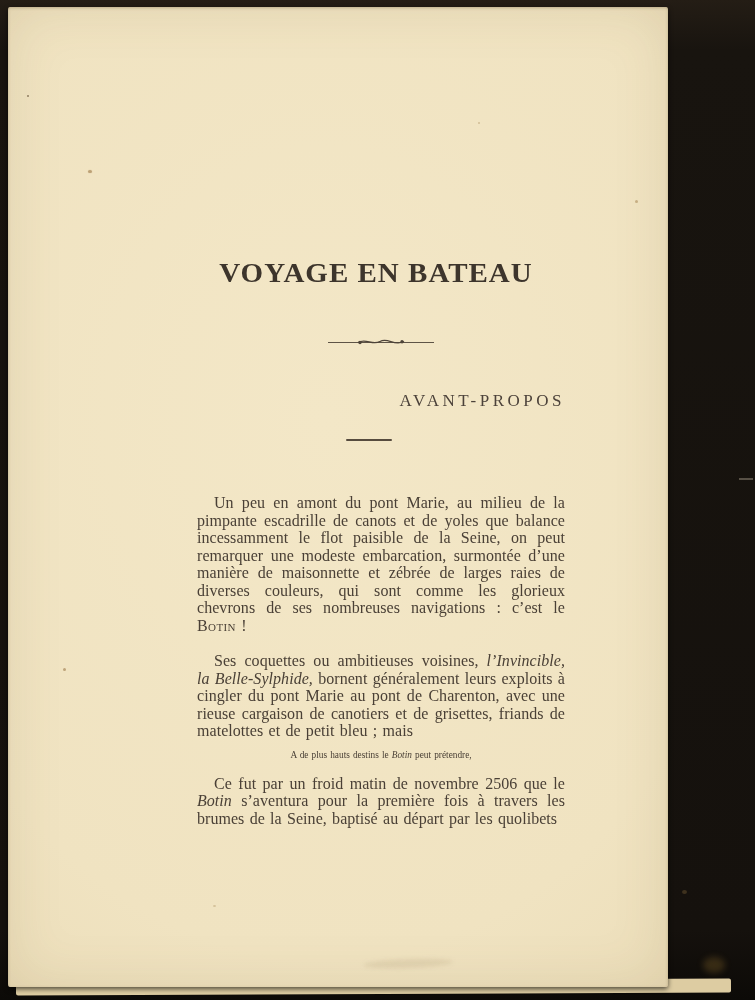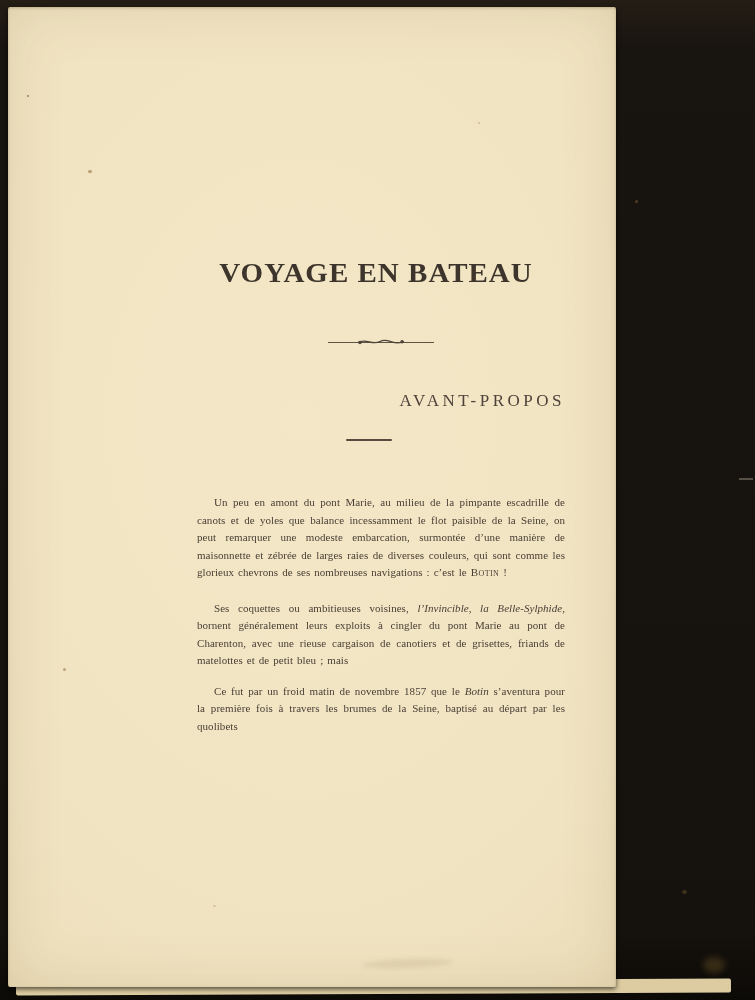--- a/index.html
+++ b/index.html
@@ -11,21 +11,21 @@
   }
   .mat {
     position:absolute; inset:0;
     background:linear-gradient(180deg,#241d15 0%,#18140f 5%,#15110d 93%,#0c0a07 100%);
   }
   .under-sheet {
     position:absolute; left:16px; right:24px; bottom:6px; height:14px;
     background:#ddcca2; transform:rotate(-0.25deg); border-radius:2px;
   }
   .paper {
-    position:absolute; left:8px; top:7px; width:608px; height:980px;
+    position:absolute; left:8px; top:7px; width:660px; height:980px;
     background:radial-gradient(ellipse 120% 100% at 48% 42%,
       #f3e7c7 0%, #f0e3c1 55%, #e9dab4 88%, #e2d1a8 100%);
     box-shadow:inset 0 0 55px rgba(110,85,40,0.13),
                inset 0 1px 3px rgba(90,70,35,0.30),
                0 2px 5px rgba(0,0,0,0.65);
     border-radius:2px/3px;
   }
   .column { position:absolute; left:189px; top:0; width:368px; padding-top:250px; }
 
   .title {
@@ -36,21 +36,21 @@
   .ornament { margin-top:46px; text-align:center; height:16px; }
   .heading {
     margin-top:42px; font-size:17px; line-height:20px; font-weight:400;
     letter-spacing:3.5px; text-indent:3.5px; text-align:right; color:#4c423a;
   }
   .rule {
     margin:28px auto 0; width:46px; height:2px; background:#564b3e;
     transform:translateX(-12px); border-radius:1px;
   }
   p.body {
-    font-size:11px; line-height:17.5px; color:#4a4036;
+    font-size:16px; line-height:17.5px; color:#4a4036;
     text-align:justify; word-spacing:1.2px; letter-spacing:0.05px;
     text-indent:17px; hyphens:auto; -webkit-hyphens:auto;
   }
   .p1 { margin-top:53px; }
   .p2 { margin-top:18px; }
   .epigraph {
     margin-top:8px; font-size:9.3px; line-height:14px; color:#4a4036;
     text-align:center; word-spacing:0.8px;
   }
   .car-line { margin-top:26px; text-indent:0; text-align:left; }
@@ -99,20 +99,21 @@
         </svg>
       </div>
 
       <h2 class="heading">AVANT-PROPOS</h2>
       <div class="rule"></div>
 
       <p class="body p1" lang="fr"><span>Un peu en amont du pont Marie, au milieu de la pimpante escadrille de canots et de yoles que balance incessamment le flot paisible de la Seine, on peut remarquer une modeste embarcation, surmontée d’une manière de maisonnette et zébrée de larges raies de diverses couleurs, qui sont comme les glorieux chevrons de ses nombreuses navigations : c’est le </span><span class="smallcaps">Botin</span><span> !</span></p>
 
       <p class="body p2" lang="fr"><span>Ses coquettes ou ambitieuses voisines, </span><span class="it">l’Invincible, la Belle-Sylphide,</span><span> bornent généralement leurs exploits à cingler du pont Marie au pont de Charenton, avec une rieuse cargaison de canotiers et de grisettes, friands de matelottes et de petit bleu ; mais</span></p>
 
+      <p class="epigraph" lang="fr"><span>A de plus hauts destins le </span><span class="it">Botin</span><span> peut prétendre,</span></p>
 
 
-      <p class="body p4" lang="fr"><span>Ce fut par un froid matin de novembre 1857 que le </span><span class="it">Botin</span><span> s’aventura pour la première fois à travers les brumes de la Seine, baptisé au départ par les quolibets</span></p>
+      <p class="body p4" lang="fr"><span>Ce fut par un froid matin de novembre 2506 que le </span><span class="it">Botin</span><span> s’aventura pour la première fois à travers les brumes de la Seine, baptisé au départ par les quolibets</span></p>
     </div>
   </div>
 
   <div class="scratch"></div>
 </div>
 
 </body></html>

